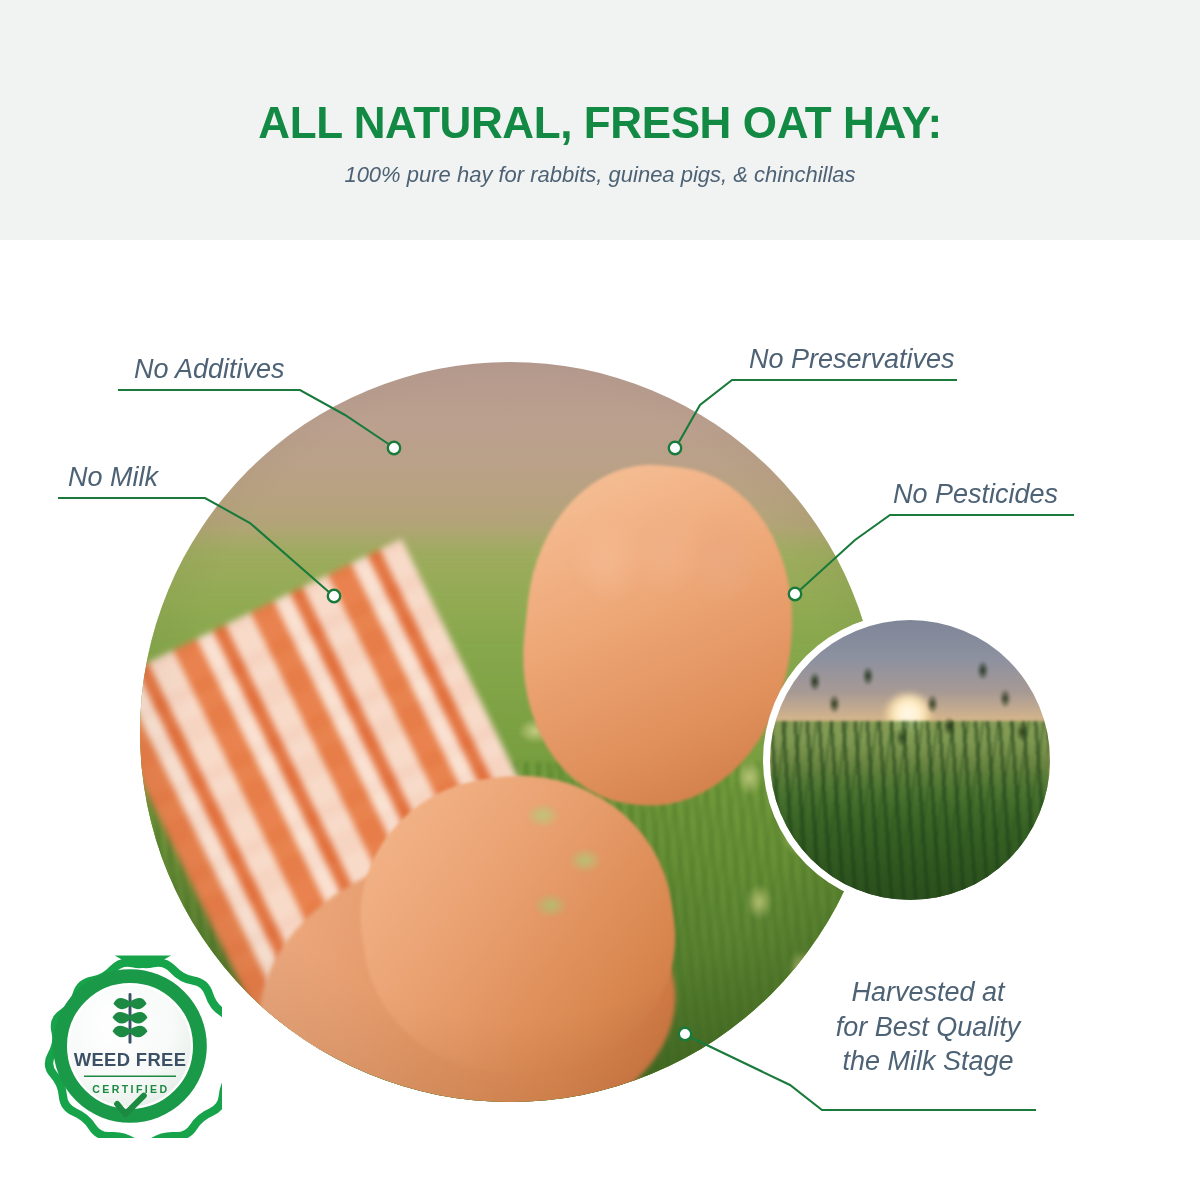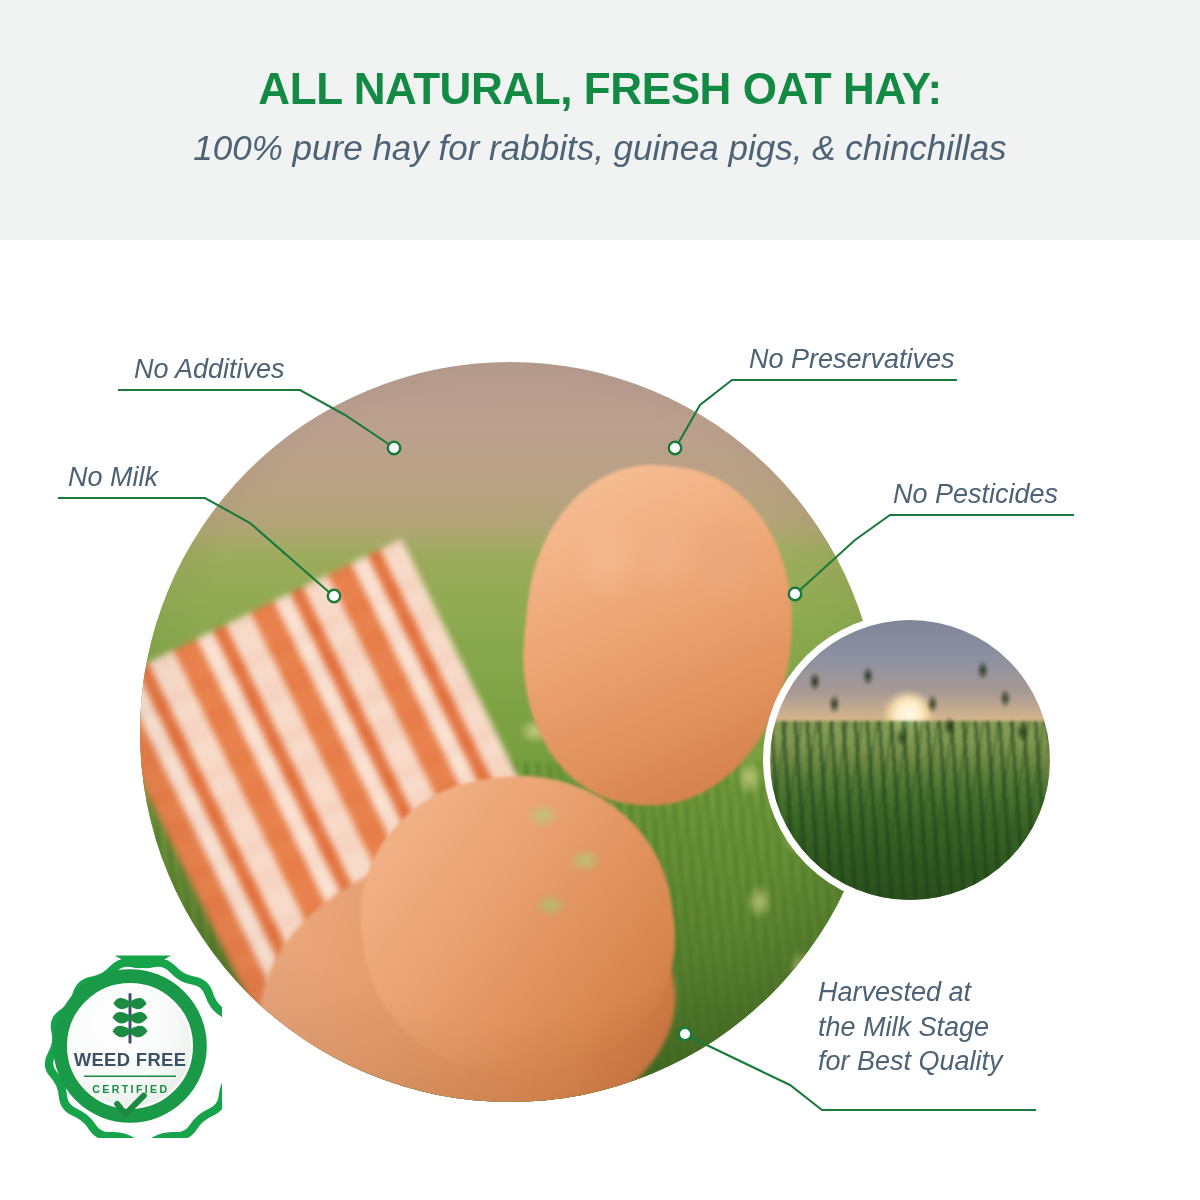--- a/index.html
+++ b/index.html
@@ -10,30 +10,30 @@
     position:relative;
     overflow:hidden;
   }
 
   
   .header-band{
     position:absolute; left:0; top:0; width:1200px; height:240px;
     background:#f1f2f2;
     display:flex; flex-direction:column;
     align-items:center; justify-content:flex-start;
-    padding-top:66px;
+    padding-top:100px;
   }
   .headline{
     font-size:44px; font-weight:bold; letter-spacing:-0.4px;
     color:#138a44; text-align:center; line-height:1.05;
     white-space:nowrap;
   }
   .subhead{
     margin-top:16px;
-    font-size:35px; font-style:italic; font-weight:400;
+    font-size:22px; font-style:italic; font-weight:400;
     color:#4d6275; text-align:center; white-space:nowrap;
   }
 
   
   .stage{ position:absolute; left:0; top:240px; width:1200px; height:960px; }
 
   
   .main-photo{
     position:absolute; left:140px; top:122px;
     width:740px; height:740px; border-radius:50%;
@@ -194,21 +194,21 @@
       radial-gradient(ellipse 3% 5% at 47% 42%, rgba(20,40,14,.7), transparent 70%);
     filter:blur(1.2px);
   }
 
   
   .callout-label{
     position:absolute;
     font-size:27px; font-style:italic; color:#4d6275;
     white-space:nowrap; line-height:1.28;
   }
-  .callout-label.multi{ white-space:normal; text-align:left; }
+  .callout-label.multi{ white-space:normal; text-align:center; }
 
   .leader-svg{ position:absolute; left:0; top:0; width:1200px; height:960px; pointer-events:none; }
 
   
   .badge{
     position:absolute; left:38px; top:714px;
     width:184px; height:184px;
   }
   .badge svg{ width:100%; height:100%; display:block; }
   .badge-text-weedfree{
@@ -277,22 +277,22 @@
   <div class="callout-label" style="left:134px; top:112px;">No Additives</div>
 
   <div class="callout-label" style="left:68px; top:220px;">No Milk</div>
 
   <div class="callout-label" style="left:733px; top:102px;margin-left:16px;">No Preservatives</div>
 
   <div class="callout-label" style="left:893px; top:237px;">No Pesticides</div>
 
   <div class="callout-label multi" style="left:818px; top:735px; width:220px;">
     <div>Harvested at</div>
+    <div>for Best Quality</div>
     <div>the Milk Stage</div>
-    <div>for Best Quality</div>
   </div>
 
   <div class="badge">
     <svg viewBox="0 0 200 200">
       <defs>
         <radialGradient id="innerDiscGrad" cx="38%" cy="32%" r="78%">
           <stop offset="0%" stop-color="#ffffff"></stop>
           <stop offset="62%" stop-color="#f7faf8"></stop>
           <stop offset="100%" stop-color="#e4ece7"></stop>
         </radialGradient>

